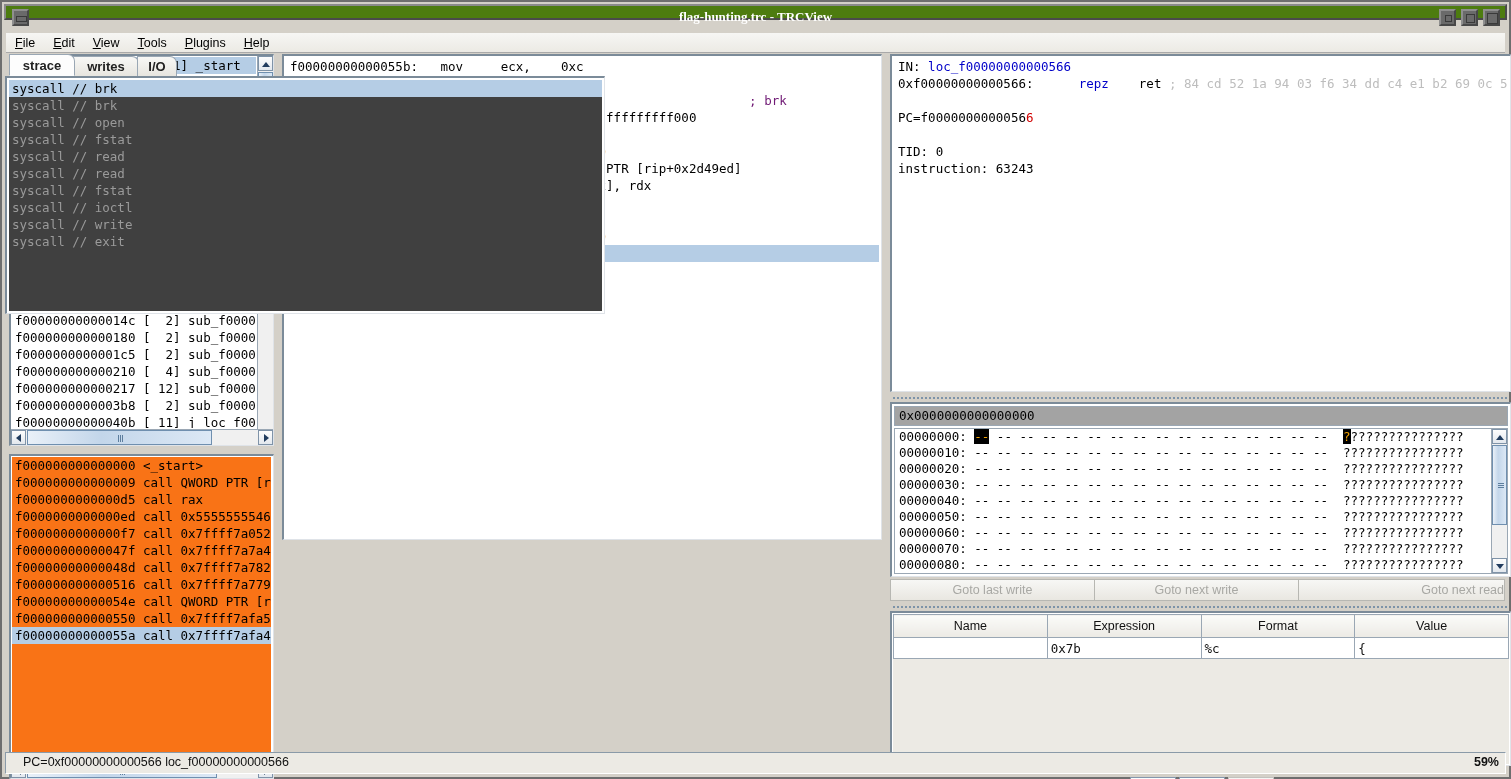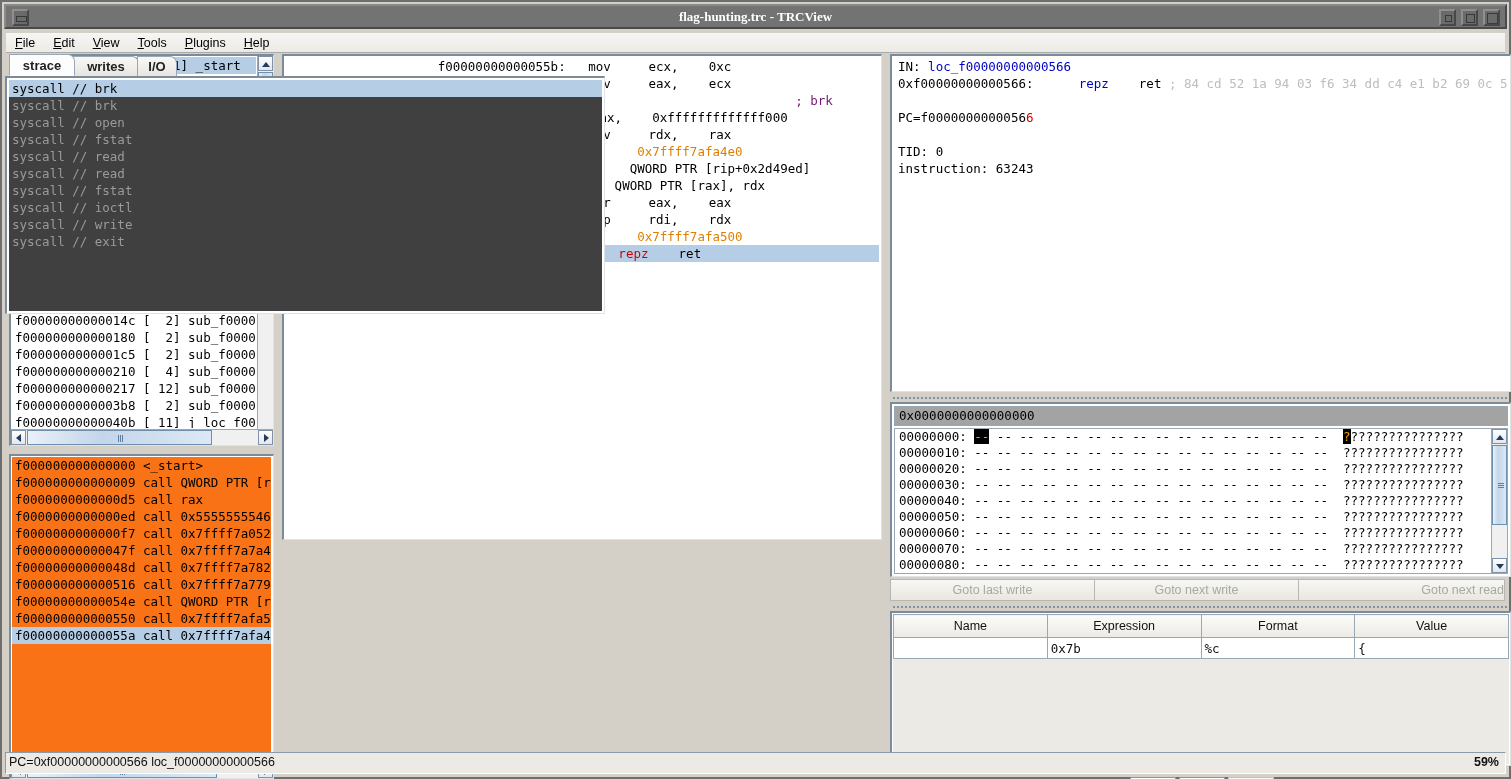--- a/index.html
+++ b/index.html
@@ -13,22 +13,22 @@
   .mono{font-family:"DejaVu Sans Mono","Liberation Mono",monospace;}
 
   
   #window{
     position:absolute;left:0;top:0;width:1511px;height:779px;
     background:#d4d0c8;
     box-sizing:border-box;
     border:2px solid #6e6e6e;
   }
   #titlebar{
-    position:absolute;left:2px;top:2px;right:2px;height:25px;
-    background:#737373;
+    position:absolute;left:2px;top:2px;right:2px;height:16px;
+    background:#4d7c0f;
     border-top:2px solid #8a8a8a;
     border-left:2px solid #8a8a8a;
     border-right:2px solid #4a4a4a;
     border-bottom:2px solid #4a4a4a;
     box-sizing:border-box;
   }
   #title-text{
     position:absolute;left:0;right:0;top:3px;text-align:center;
     color:#ffffff;font-family:"Liberation Serif",serif;font-weight:bold;font-size:13px;
     letter-spacing:0px;
@@ -109,21 +109,21 @@
 
   
   #fnlist{left:4px;top:0px;width:265px;height:392px;}
   #fnlist .inner{position:absolute;left:1px;top:1px;right:17px;bottom:17px;overflow:hidden;background:#fff;}
   #calllist{left:4px;top:400px;width:265px;height:325px;}
   #calllist .inner{position:absolute;left:1px;top:1px;right:2px;bottom:17px;overflow:hidden;background:#f97316;}
 
   
   #disasm{left:277px;top:0px;width:600px;height:486px;}
   #disasm .inner{position:absolute;left:2px;top:2px;right:2px;bottom:2px;overflow:hidden;background:#fff;}
-  .d-row{height:17px;line-height:17px;white-space:pre;font-size:12.5px;position:relative;padding-left:4px;text-align:center;}
+  .d-row{height:17px;line-height:17px;white-space:pre;font-size:12.5px;position:relative;padding-left:4px;}
   .d-row.sel{background:#b5cde5;}
   .d-addr{color:#000;}
   .d-addr.orange{color:#e08000;}
   .d-addr.magenta{color:#e800e8;}
   .d-addr.red{color:#d00000;}
   .d-mn{color:#000;}
   .d-mn.orange{color:#e08000;}
   .d-mn.magenta{color:#e800e8;}
   .d-mn.red{color:#d00000;}
   .d-op{color:#000;}
@@ -201,21 +201,21 @@
   .vbtn.off{background:linear-gradient(to bottom,#f6f6f4,#ececea);border:1px solid #c2c2be;color:#a9a9a5;}
 
   
   #statusbar{
     position:absolute;left:3px;right:3px;bottom:3px;height:22px;
     background:#eceae4;
     border-top:1px solid #8a9aa8;border-left:1px solid #8a9aa8;
     border-right:1px solid #ffffff;border-bottom:1px solid #ffffff;
     box-sizing:border-box;
   }
-  #status-text{position:absolute;left:3px;top:2px;font-size:12.5px;color:#111;}
+  #status-text{position:absolute;left:17px;top:2px;font-size:12.5px;color:#111;}
   #status-zoom{position:absolute;right:6px;top:2px;font-size:12.5px;color:#111;font-weight:bold;}
 </style>
 </head>
 <body>
 
 <div id="window">
 
   <div id="titlebar">
     <div id="title-text" class="">flag-hunting.trc - TRCView</div>
     <div class="wbtn" id="wb-left">

